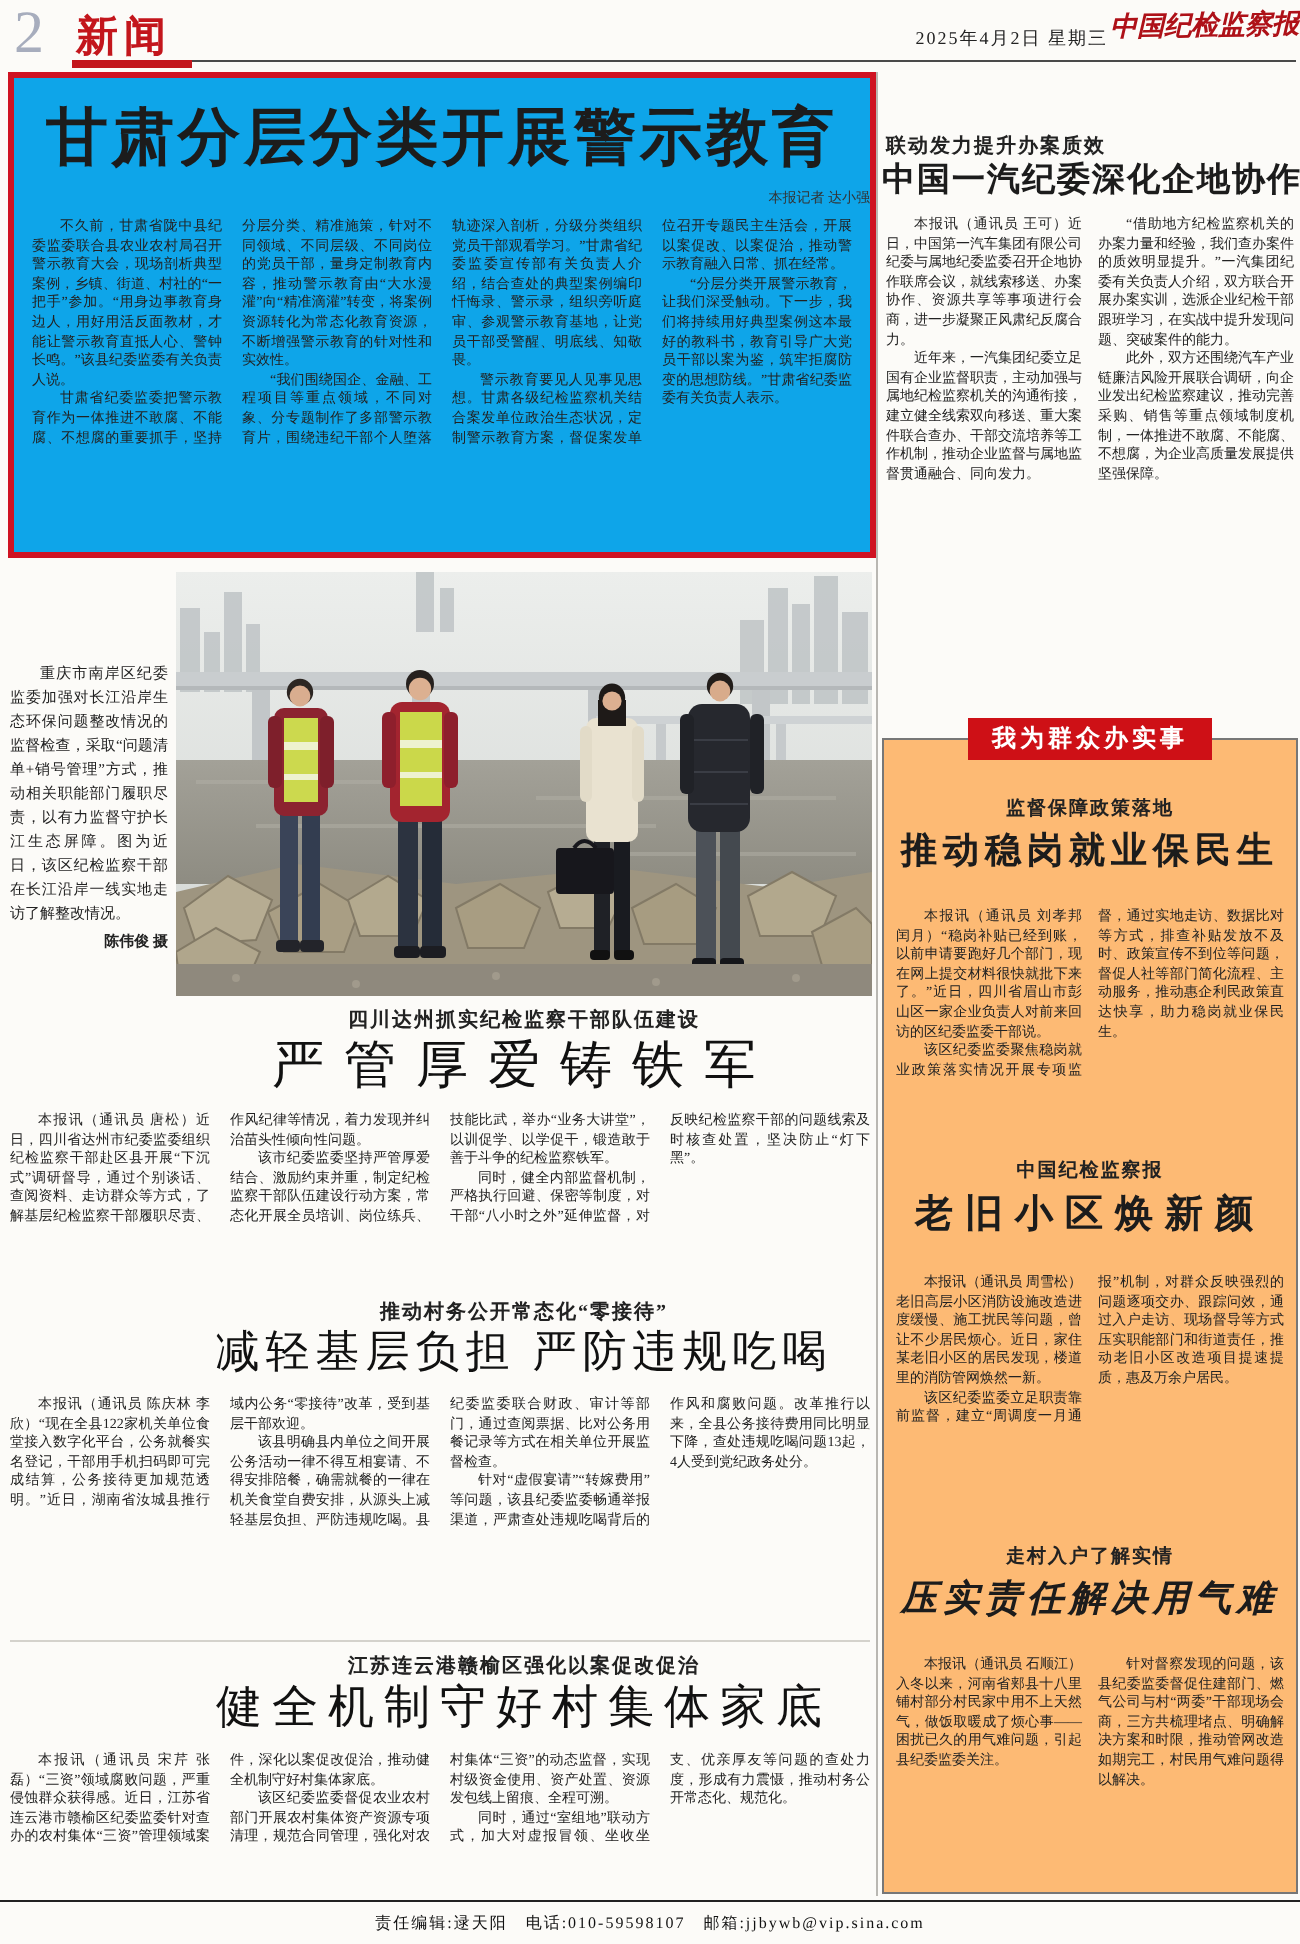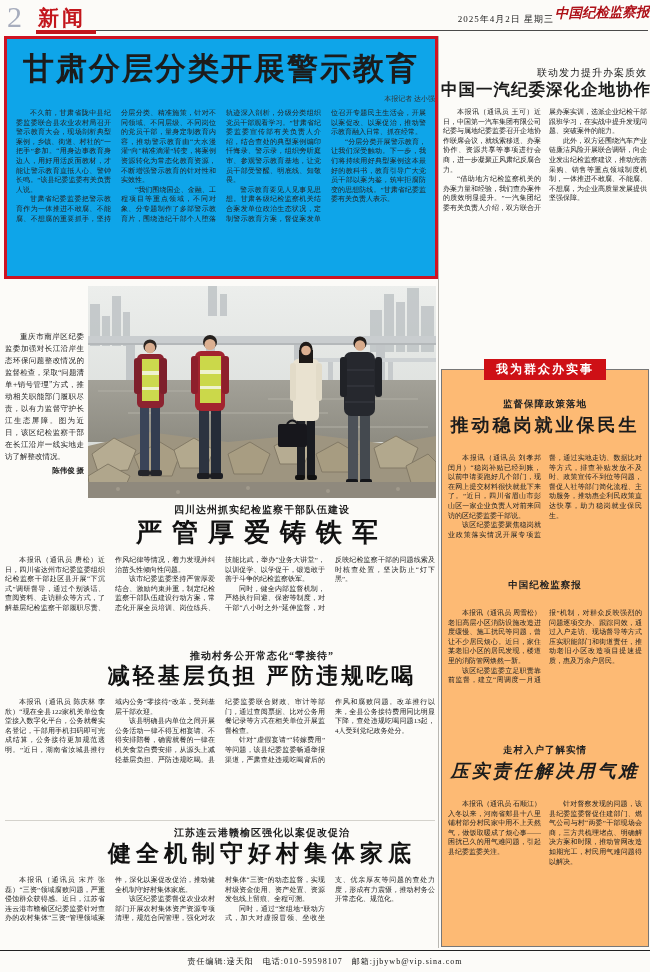--- a/index.html
+++ b/index.html
@@ -21,26 +21,26 @@
   .cols{column-gap:10px;overflow:hidden;}
   .cols p{margin:0;text-indent:2em;font-size:7px;line-height:9.6px;text-align:justify;color:#222;}
   .lead-body{column-count:4;height:163px;margin:0 9px;}
   
   .caption{position:absolute;left:5px;top:331px;width:79px;font-size:7.5px;line-height:12px;text-align:justify;color:#222;}
   .caption .cap-text{text-indent:2em;display:block;}
   .caption .credit{display:block;text-align:right;font-weight:bold;margin-top:2px;}
   .photo{position:absolute;left:88px;top:286px;width:348px;height:212px;overflow:hidden;}
   
   .kick{position:absolute;width:348px;left:88px;text-align:center;font-size:10px;color:#222;letter-spacing:1px;font-weight:bold;}
-  .mid-h{position:absolute;width:348px;left:88px;text-align:center;font-weight:bold;color:#111;white-space:nowrap;}
+  .mid-h{position:absolute;width:348px;left:88px;text-align:center;font-weight:normal;color:#111;white-space:nowrap;}
   .body4{position:absolute;left:5px;width:430px;column-count:4;}
   .sep{position:absolute;left:5px;width:430px;height:1px;background:#d4d2cc;}
   
   .vdiv{position:absolute;left:438px;top:36px;width:1px;height:912px;background:#b9b7b2;}
-  .r-kick{position:absolute;left:443px;width:204px;text-align:right;font-size:10px;font-weight:normal;color:#222;letter-spacing:1px;}
+  .r-kick{position:absolute;left:443px;width:204px;text-align:left;font-size:10px;font-weight:bold;color:#222;letter-spacing:1px;}
   .r-h{position:absolute;left:441px;width:208px;text-align:center;font-weight:bold;white-space:nowrap;}
   .body2{column-count:2;column-gap:8px;}
   .rtop-body{position:absolute;left:443px;top:108px;width:204px;height:248px;}
   
   .fbox{position:absolute;left:441px;top:369px;width:206px;height:576px;border:1px solid #777;background:#fdba74;}
   .badge{position:absolute;left:50%;top:-11px;transform:translateX(-50%);background:#ce1016;color:#fff;
          font-size:12px;font-weight:bold;letter-spacing:2px;padding:3px 12px;line-height:15px;white-space:nowrap;}
   .f-kick{text-align:center;font-size:9.5px;font-weight:bold;color:#222;letter-spacing:1px;}
   .f-h{text-align:center;font-weight:bold;white-space:nowrap;margin-top:2px;}
   .f-body{margin:17px 6px 0;overflow:hidden;}
@@ -236,35 +236,37 @@
       <p>该区纪委监委督促农业农村部门开展农村集体资产资源专项清理，规范合同管理，强化对农村集体“三资”的动态监督，实现村级资金使用、资产处置、资源发包线上留痕、全程可溯。</p>
       <p>同时，通过“室组地”联动方式，加大对虚报冒领、坐收坐支、优亲厚友等问题的查处力度，形成有力震慑，推动村务公开常态化、规范化。</p>
     </div>
 
   <div class="vdiv"></div>
 
   <div class="r-kick" style="top:66px;">联动发力提升办案质效</div>
   <div class="r-h" style="top:79px;font-size:16.5px;letter-spacing:1px;">中国一汽纪委深化企地协作</div>
   <div class="cols body2 rtop-body">
       <p>本报讯（通讯员 王可）近日，中国第一汽车集团有限公司纪委与属地纪委监委召开企地协作联席会议，就线索移送、办案协作、资源共享等事项进行会商，进一步凝聚正风肃纪反腐合力。</p>
+      <p>近年来，一汽集团纪委立足国有企业监督职责，主动加强与属地纪检监察机关的沟通衔接，建立健全线索双向移送、重大案件联合查办、干部交流培养等工作机制，推动企业监督与属地监督贯通融合、同向发力。</p>
       <p>“借助地方纪检监察机关的办案力量和经验，我们查办案件的质效明显提升。”一汽集团纪委有关负责人介绍，双方联合开展办案实训，选派企业纪检干部跟班学习，在实战中提升发现问题、突破案件的能力。</p>
       <p>此外，双方还围绕汽车产业链廉洁风险开展联合调研，向企业发出纪检监察建议，推动完善采购、销售等重点领域制度机制，一体推进不敢腐、不能腐、不想腐，为企业高质量发展提供坚强保障。</p>
     </div>
 
   <div class="fbox">
     <div class="badge">我为群众办实事</div>
 
     <div class="f-kick" style="margin-top:28px;">监督保障政策落地</div>
     <div class="f-h" style="font-size:18px;letter-spacing:3px;">推动稳岗就业保民生</div>
     <div class="cols body2 f-body" style="height:112px;">
         <p>本报讯（通讯员 刘孝邦 闰月）“稳岗补贴已经到账，以前申请要跑好几个部门，现在网上提交材料很快就批下来了。”近日，四川省眉山市彭山区一家企业负责人对前来回访的区纪委监委干部说。</p>
         <p>该区纪委监委聚焦稳岗就业政策落实情况开展专项监督，通过实地走访、数据比对等方式，排查补贴发放不及时、政策宣传不到位等问题，督促人社等部门简化流程、主动服务，推动惠企利民政策直达快享，助力稳岗就业保民生。</p>
       </div>
 
     <div class="f-kick" style="margin-top:13px;">中国纪检监察报</div>
+    <div class="f-h" style="font-size:19px;letter-spacing:6px;">老旧小区焕新颜</div>
     <div class="cols body2 f-body" style="height:122px;">
         <p>本报讯（通讯员 周雪松）老旧高层小区消防设施改造进度缓慢、施工扰民等问题，曾让不少居民烦心。近日，家住某老旧小区的居民发现，楼道里的消防管网焕然一新。</p>
         <p>该区纪委监委立足职责靠前监督，建立“周调度一月通报”机制，对群众反映强烈的问题逐项交办、跟踪问效，通过入户走访、现场督导等方式压实职能部门和街道责任，推动老旧小区改造项目提速提质，惠及万余户居民。</p>
       </div>
 
     <div class="f-kick" style="margin-top:13px;">走村入户了解实情</div>
     <div class="f-h" style="font-size:18px;letter-spacing:3px;font-style:italic;">压实责任解决用气难</div>
     <div class="cols body2 f-body" style="height:116px;">
         <p>本报讯（通讯员 石顺江）入冬以来，河南省郏县十八里铺村部分村民家中用不上天然气，做饭取暖成了烦心事——困扰已久的用气难问题，引起县纪委监委关注。</p>
         <p>针对督察发现的问题，该县纪委监委督促住建部门、燃气公司与村“两委”干部现场会商，三方共梳理堵点、明确解决方案和时限，推动管网改造如期完工，村民用气难问题得以解决。</p>

